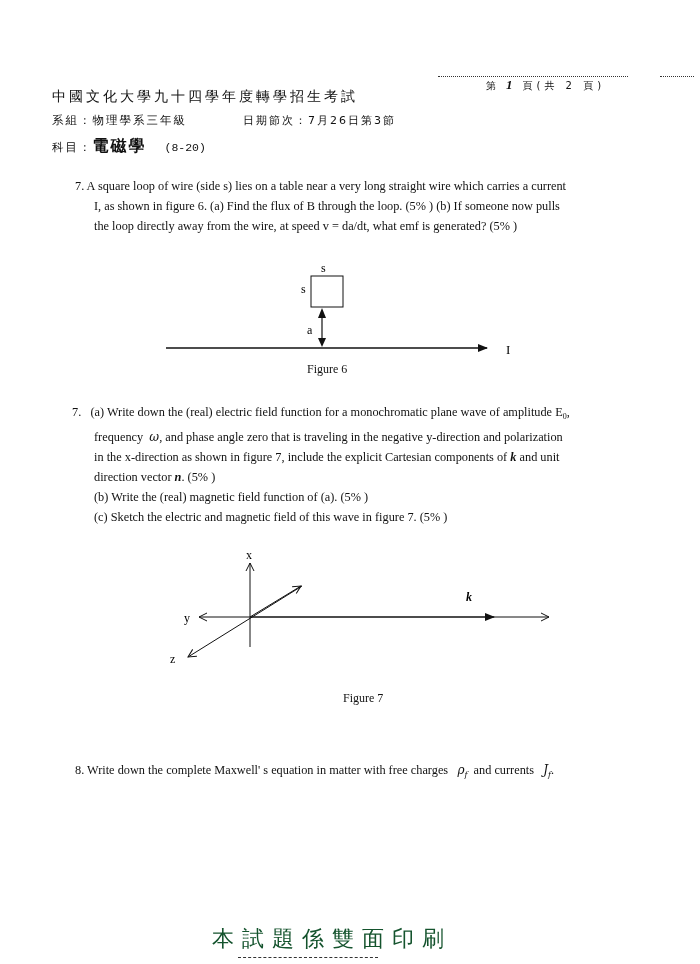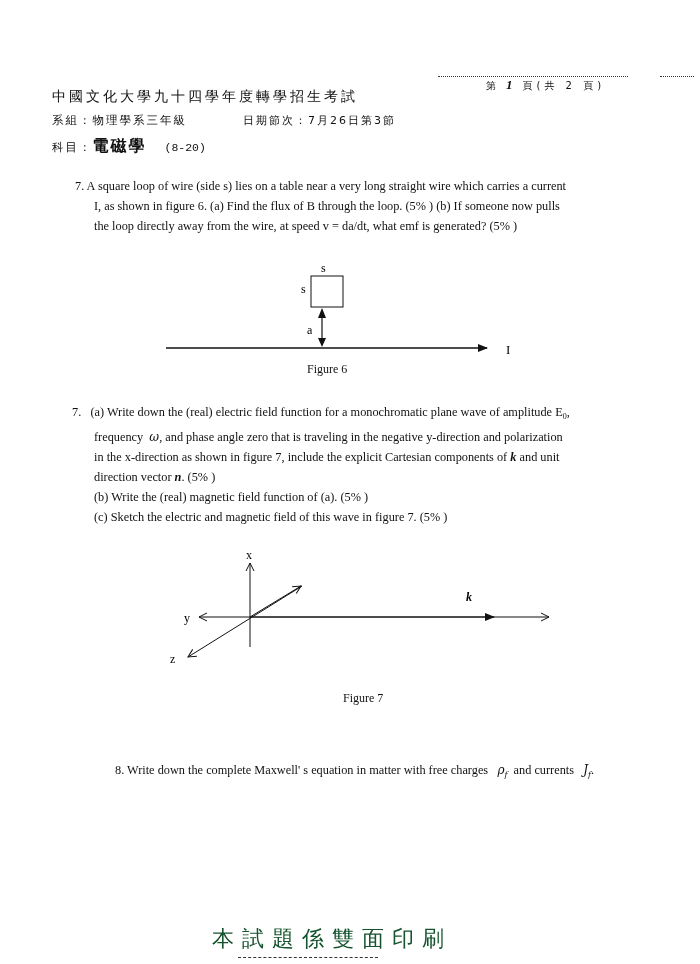--- a/index.html
+++ b/index.html
@@ -20,21 +20,21 @@
     .dots { top: 76px; height: 0; border-top: 1px dotted #333; }
 
     .q { font-size: 12.3px; line-height: 20px; }
     .q6 { left: 75px; top: 176px; width: 580px; }
     .q6 .line { display:block; white-space: nowrap; }
     .q6 .indent { padding-left: 19px; }
     .q7 { left: 72px; top: 402px; width: 580px; }
     .q7 .line { display:block; white-space: nowrap; }
     .q7 .indent { padding-left: 22px; }
     .q7 .sub { padding-left: 22px; }
-    .q8 { left: 75px; top: 760px; width: 580px; margin-left: 40px; }
+    .q8 { left: 75px; top: 760px; width: 580px; }
     .q8 .line { display:block; white-space: nowrap; }
     .q8 .gap { height: 12px; }
     .math { font-style: italic; font-family: "DejaVu Serif", serif; font-size: 12px; }
     .boldit { font-weight: bold; font-style: italic; }
 
     .fig-caption { font-size: 12px; }
     .fig6-cap { left: 307px; top: 362px; }
     .fig7-cap { left: 343px; top: 691px; }
 
     svg.fig { position: absolute; left: 0; top: 0; }

